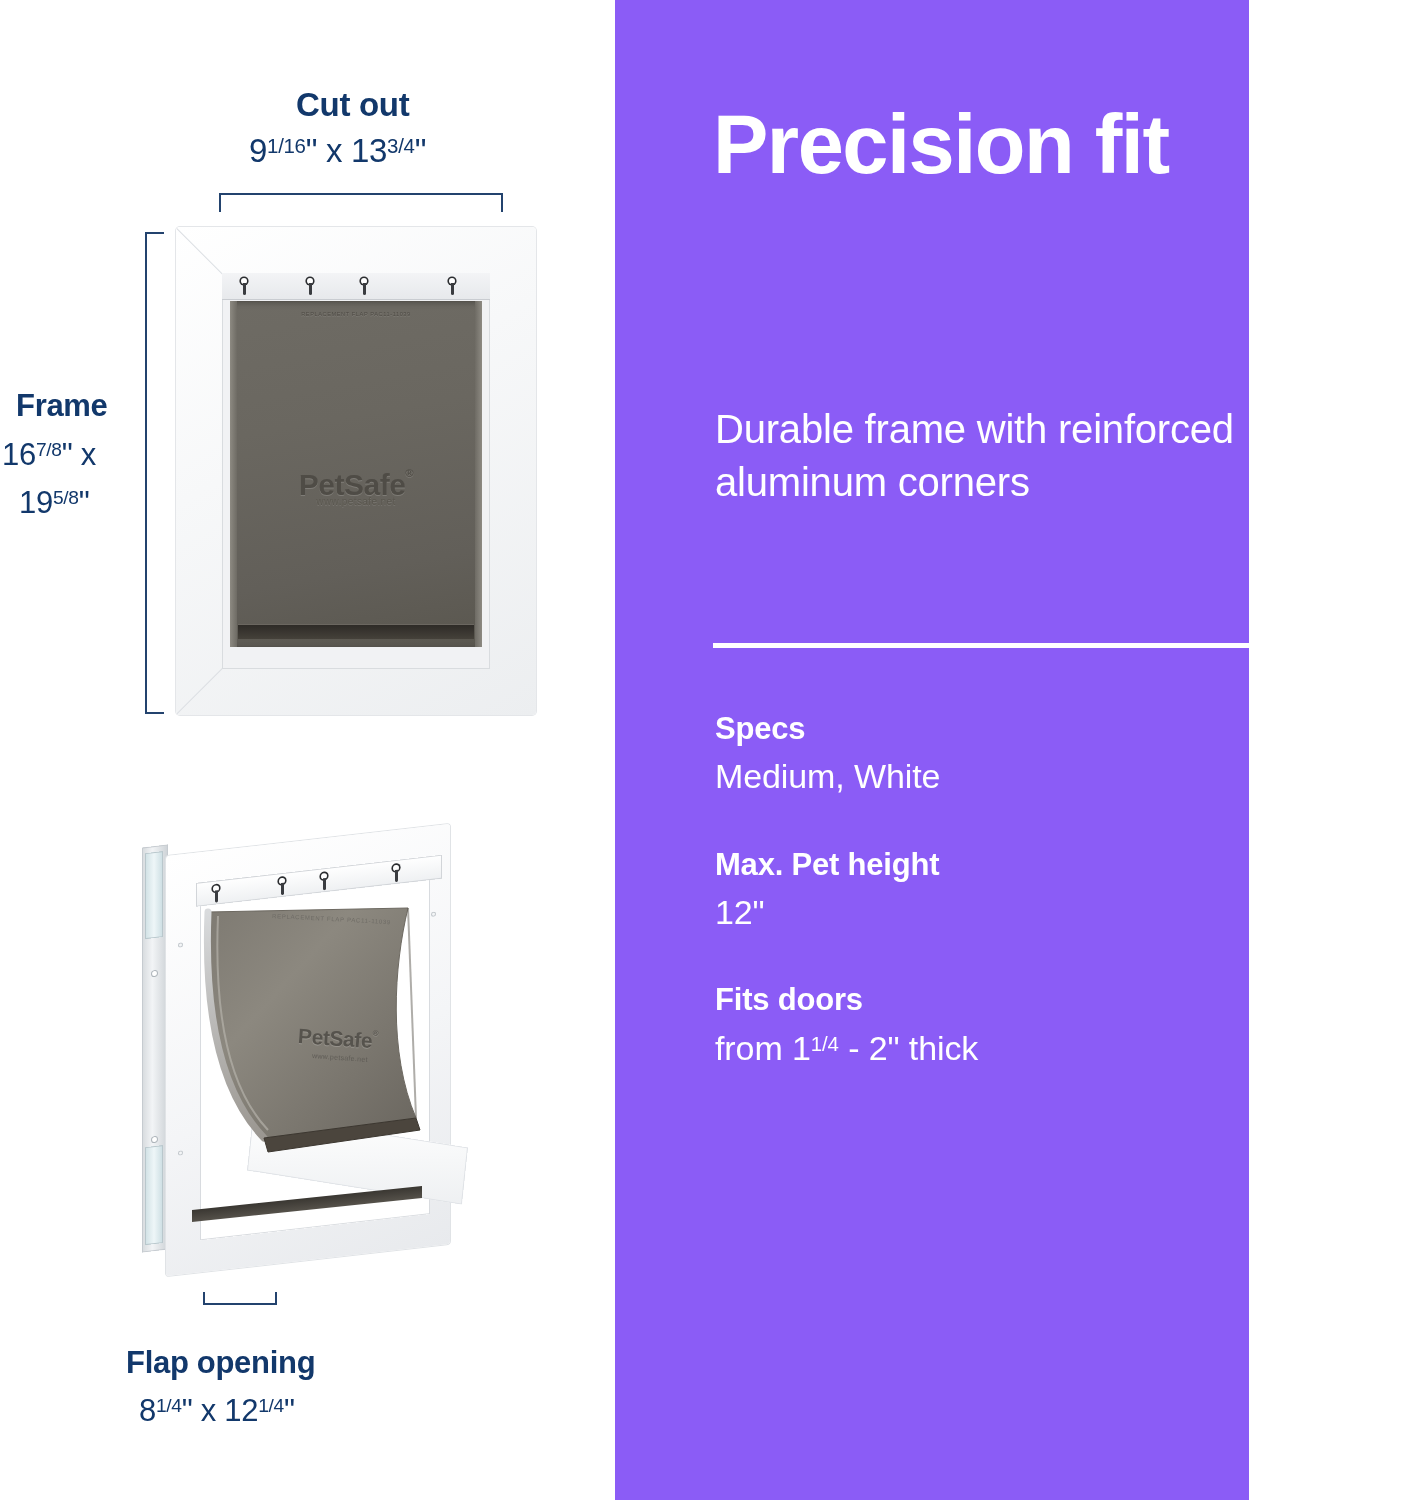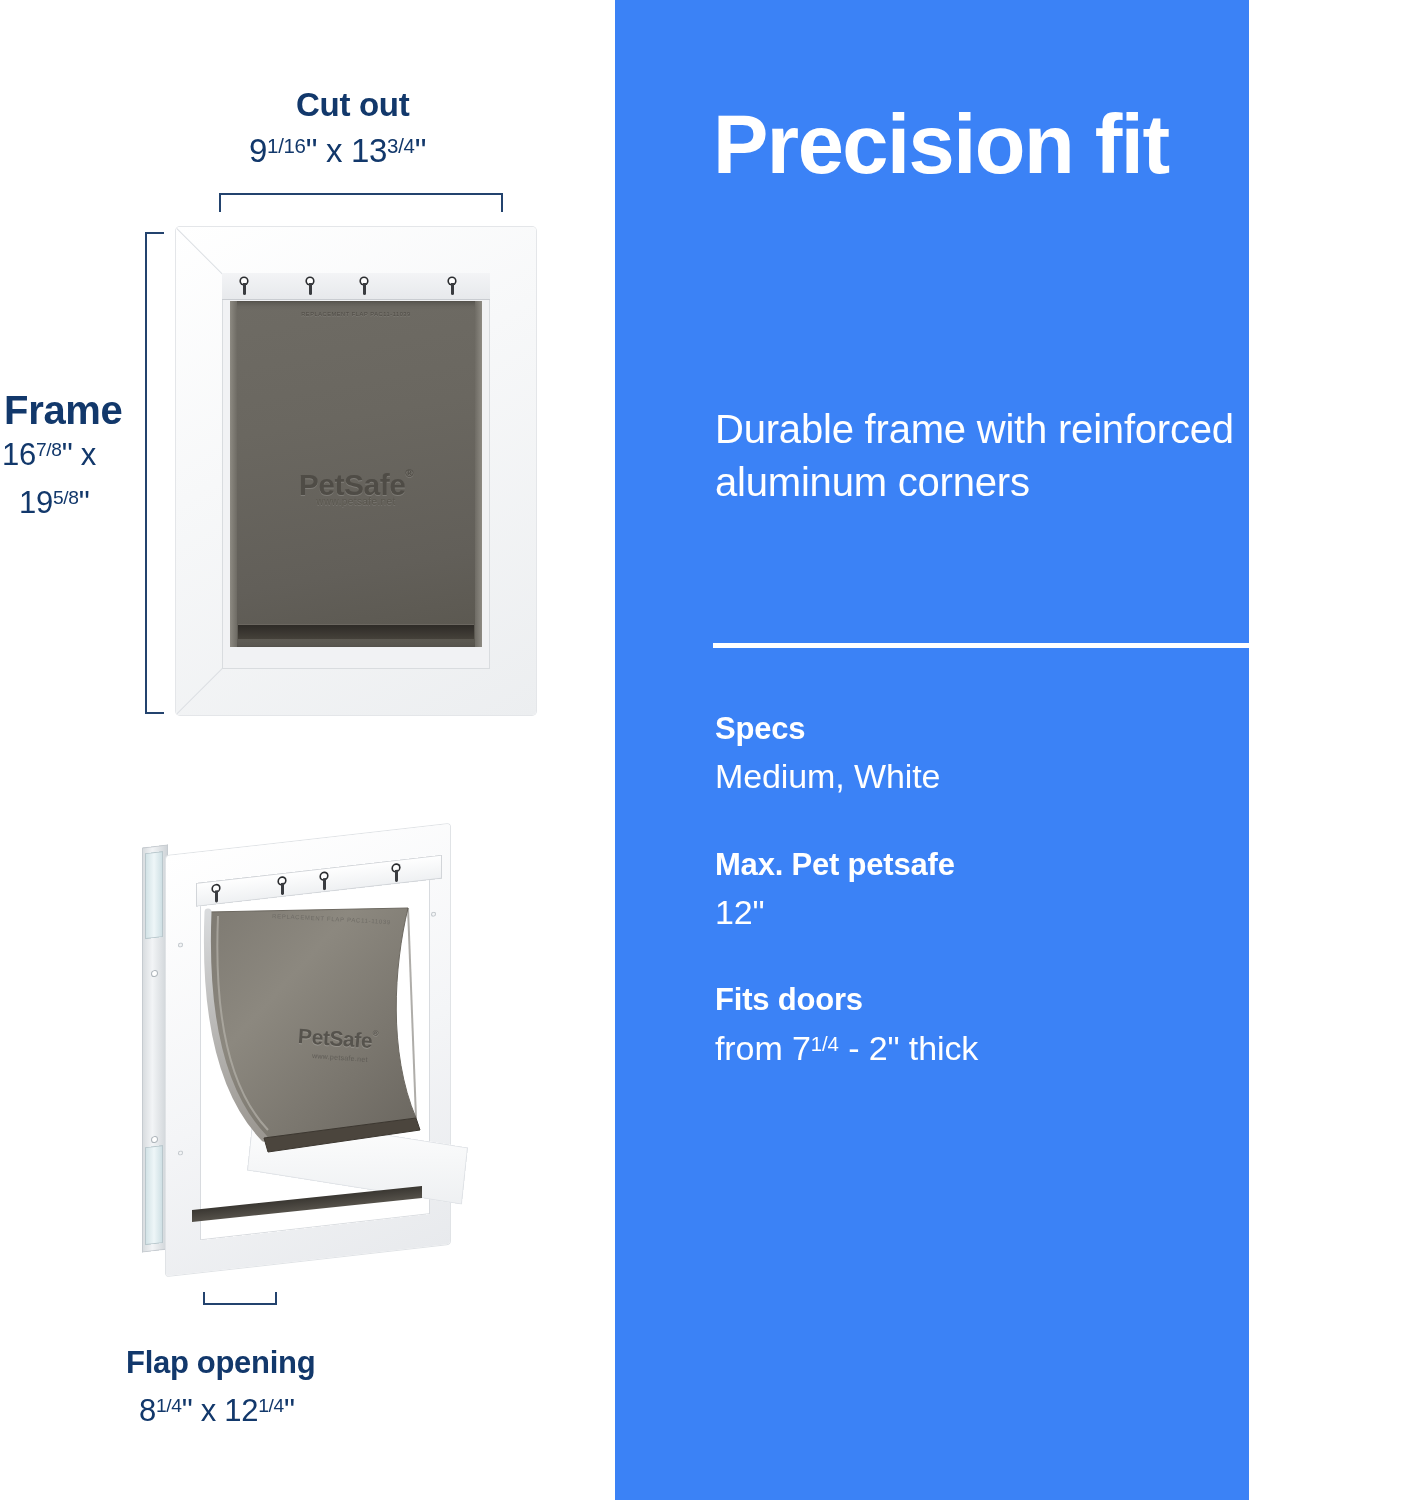--- a/index.html
+++ b/index.html
@@ -19,21 +19,21 @@
     background: #ffffff;
   }
 
   
   #blue-panel {
     position: absolute;
     left: 615px;
     top: 0;
     width: 794px;
     height: 1500px;
-    background: #3b82f6;
+    background: #8b5cf6;
   }
   #headline {
     position: absolute;
     left: 98px;
     top: 103px;
     width: 640px;
     color: #ffffff;
     font-size: 83px;
     line-height: 1.02;
     font-weight: 700;
@@ -102,21 +102,21 @@
   }
   .dim-sub sup {
     font-size: 0.62em;
     vertical-align: 0.45em;
     line-height: 0;
   }
 
   #cutout-title { left: 296px; top: 86px; font-size: 33px; }
   #cutout-sub   { left: 249px; top: 132px; font-size: 33px; }
 
-  #frame-title  { left: 4px;  top: 388px; font-size: 40px; }
+  #frame-title  { left: 16px;  top: 388px; font-size: 31px; }
   #frame-sub-1  { left: 2px;  top: 437px; font-size: 31px; }
   #frame-sub-2  { left: 19px; top: 485px; font-size: 31px; }
 
   #flap-title   { left: 126px; top: 1345px; font-size: 31px; }
   #flap-sub     { left: 139px; top: 1393px; font-size: 31px; }
 
   
   #bracket-cutout {
     position: absolute;
     left: 219px; top: 193px;
@@ -455,26 +455,26 @@
     <div id="divider"></div>
 
     <div id="spec-list">
 
       <div class="spec-block">
         <div class="spec-label">Specs</div>
         <div class="spec-value">Medium, White</div>
       </div>
 
       <div class="spec-block">
-        <div class="spec-label">Max. Pet petsafe</div>
+        <div class="spec-label">Max. Pet height</div>
         <div class="spec-value">12"</div>
       </div>
 
 
       <div class="spec-block">
         <div class="spec-label">Fits doors</div>
-        <div class="spec-value"><span>from 7</span><sup>1/4</sup><span> - 2" thick</span></div>
+        <div class="spec-value"><span>from 1</span><sup>1/4</sup><span> - 2" thick</span></div>
       </div>
 
     </div>
   </div>
 
 </div>
 
 </body></html>

